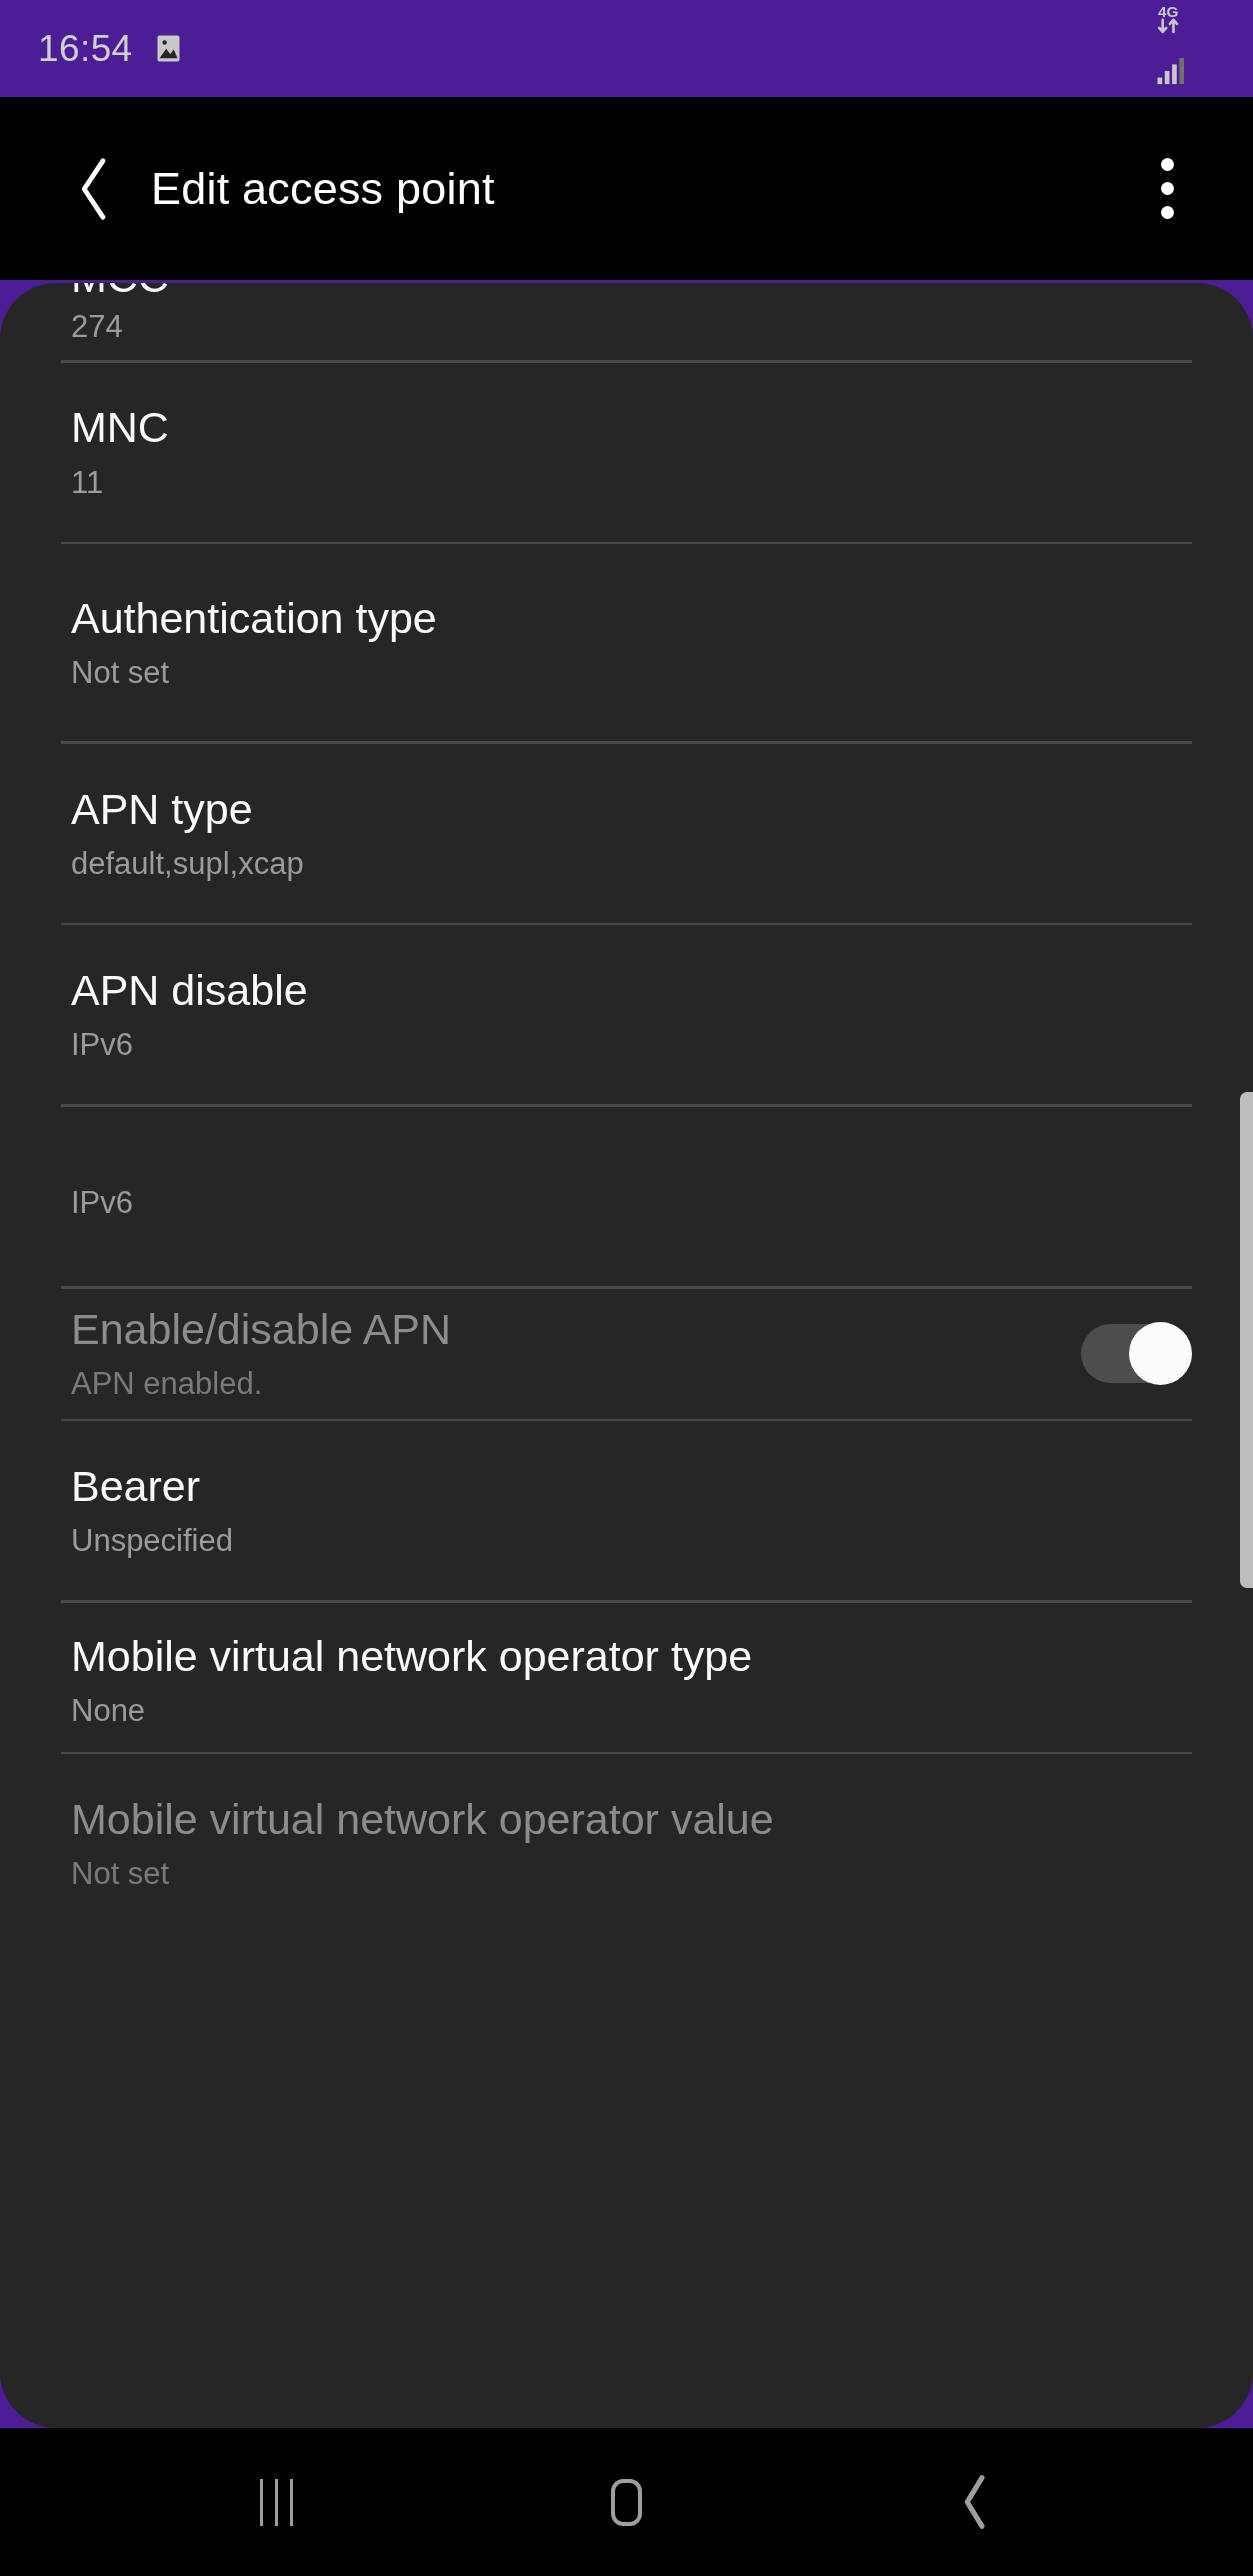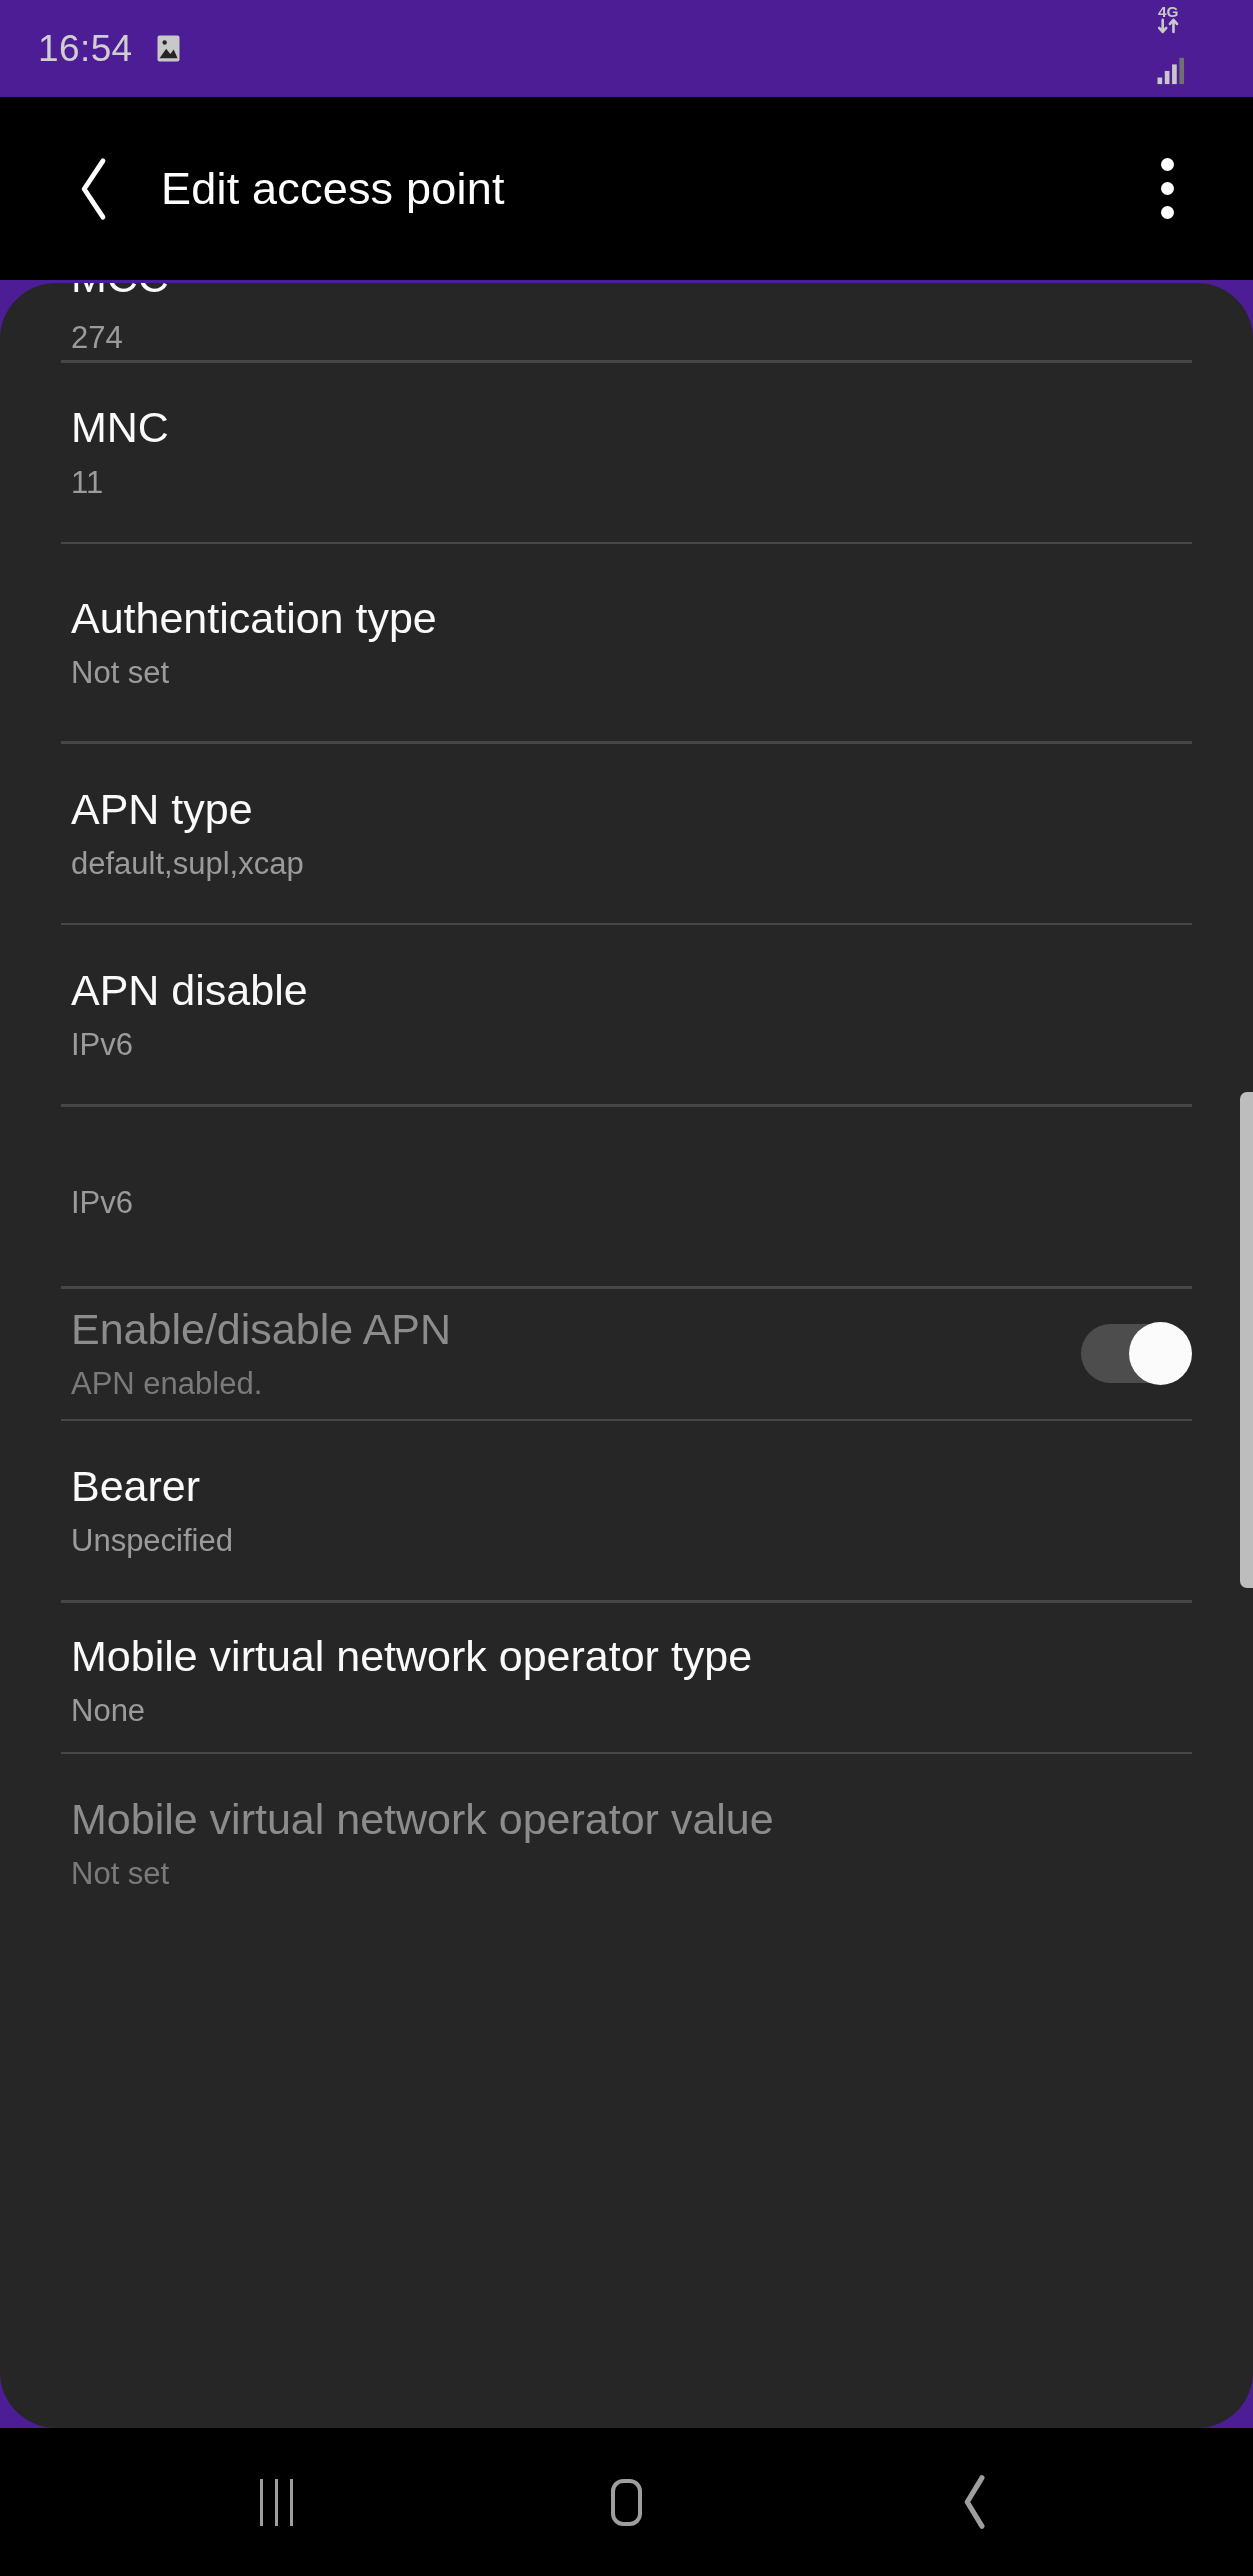--- a/index.html
+++ b/index.html
@@ -28,21 +28,21 @@
   
   .app-bar {
     position:absolute; top:97px; left:0; width:1253px; height:183px;
     display:flex; align-items:center; background:#000;
   }
   .back-btn {
     width:104px; height:104px; margin-left:42px;
     display:flex; align-items:center; justify-content:center;
   }
   .app-title {
-    font-size:45px; color:#ffffff; margin-left:15px; letter-spacing:0.2px;
+    font-size:45px; color:#ffffff; margin-left:5px; letter-spacing:0.2px;
   }
   .overflow-btn {
     position:absolute; right:44px; top:50%; transform:translateY(-50%);
     width:84px; height:84px; display:flex; flex-direction:column;
     align-items:center; justify-content:center; gap:11.3px;
   }
   .dot { width:13px; height:13px; border-radius:50%; background:#fff; }
 
   
   .card {
@@ -186,21 +186,21 @@
     <div class="app-title">Edit access point</div>
     <div class="overflow-btn">
       <span class="dot"></span>
       <span class="dot"></span>
       <span class="dot"></span>
     </div>
   </div>
 
   <div class="card">
     <div class="list" id="pref-list">
-        <div class="pref clipped" style="height: 77px; align-items: flex-end; padding-bottom: 4px;">
+        <div class="pref clipped" style="height: 77px; align-items: flex-end; padding-bottom: 15px;">
           <div class="pref-text">
             <div class="pref-title" style="position: absolute; top: -30px; left: 71px;">MCC</div>
             <div class="pref-sub" style="margin-top: 0px;">274</div>
           </div>
         </div>
         <div class="divider"></div>
         <div class="pref" style="height: 179px;">
           <div class="pref-text">
             <div class="pref-title">MNC</div>
             <div class="pref-sub">11</div>

